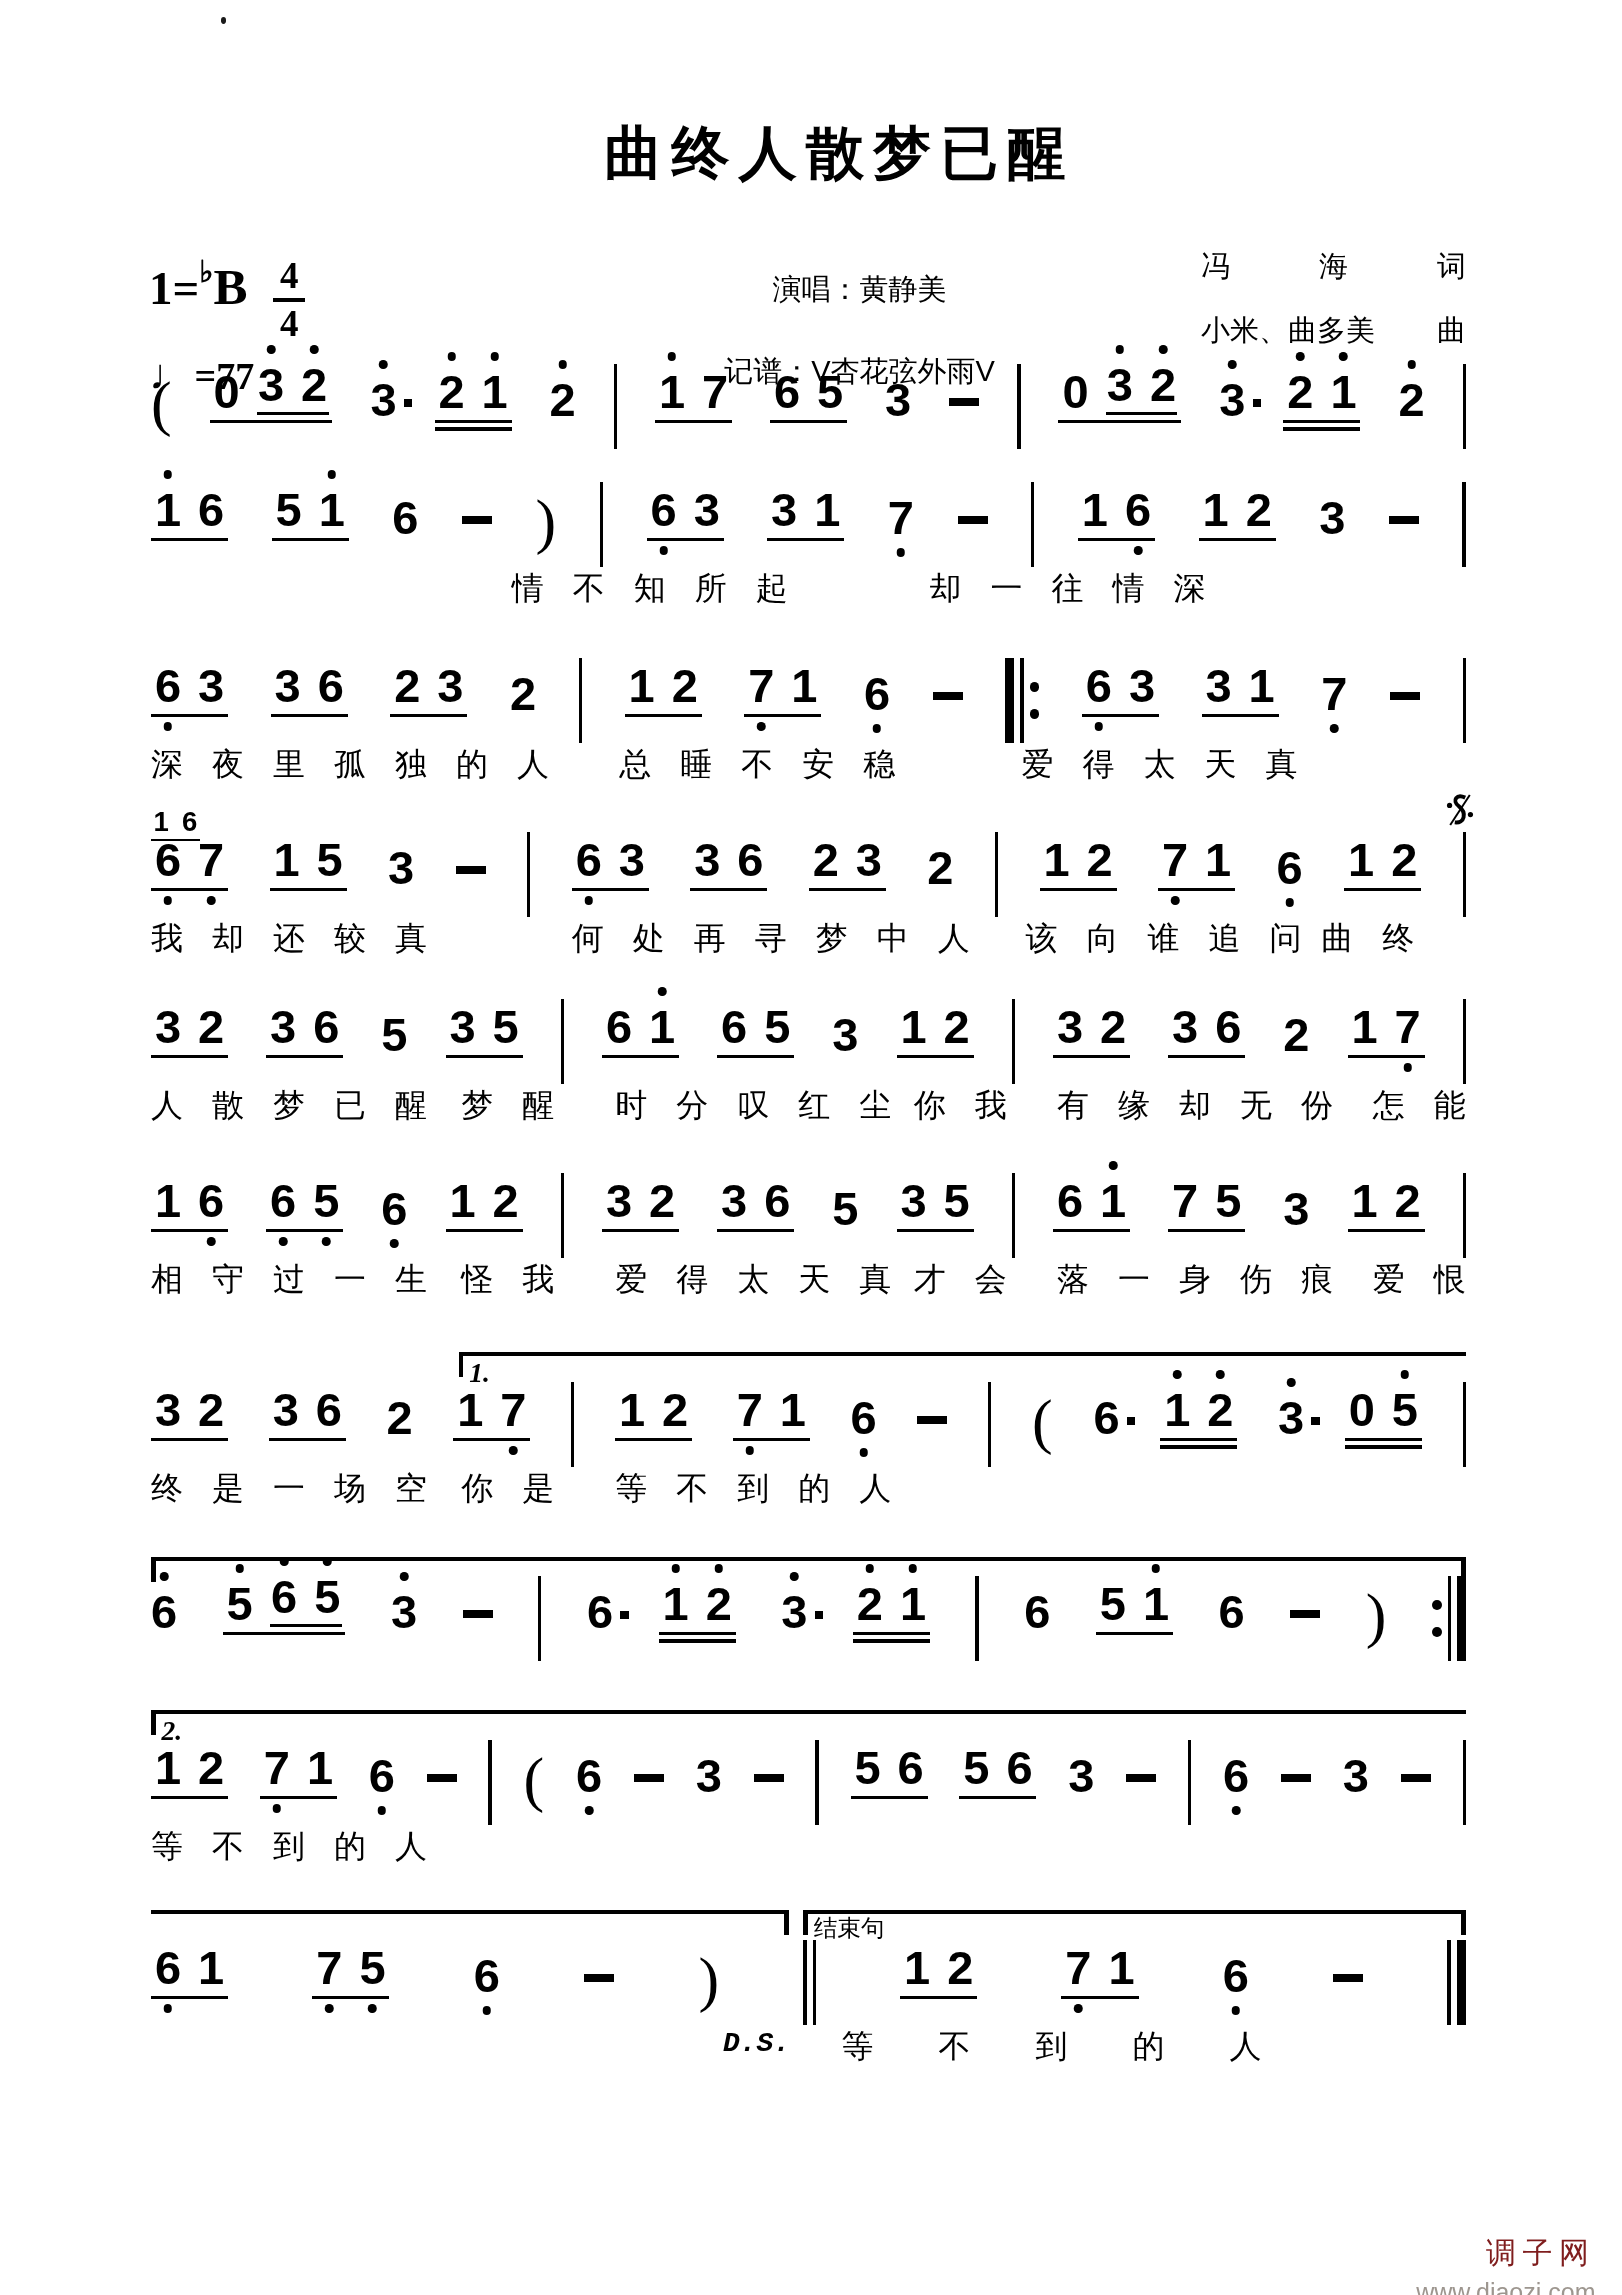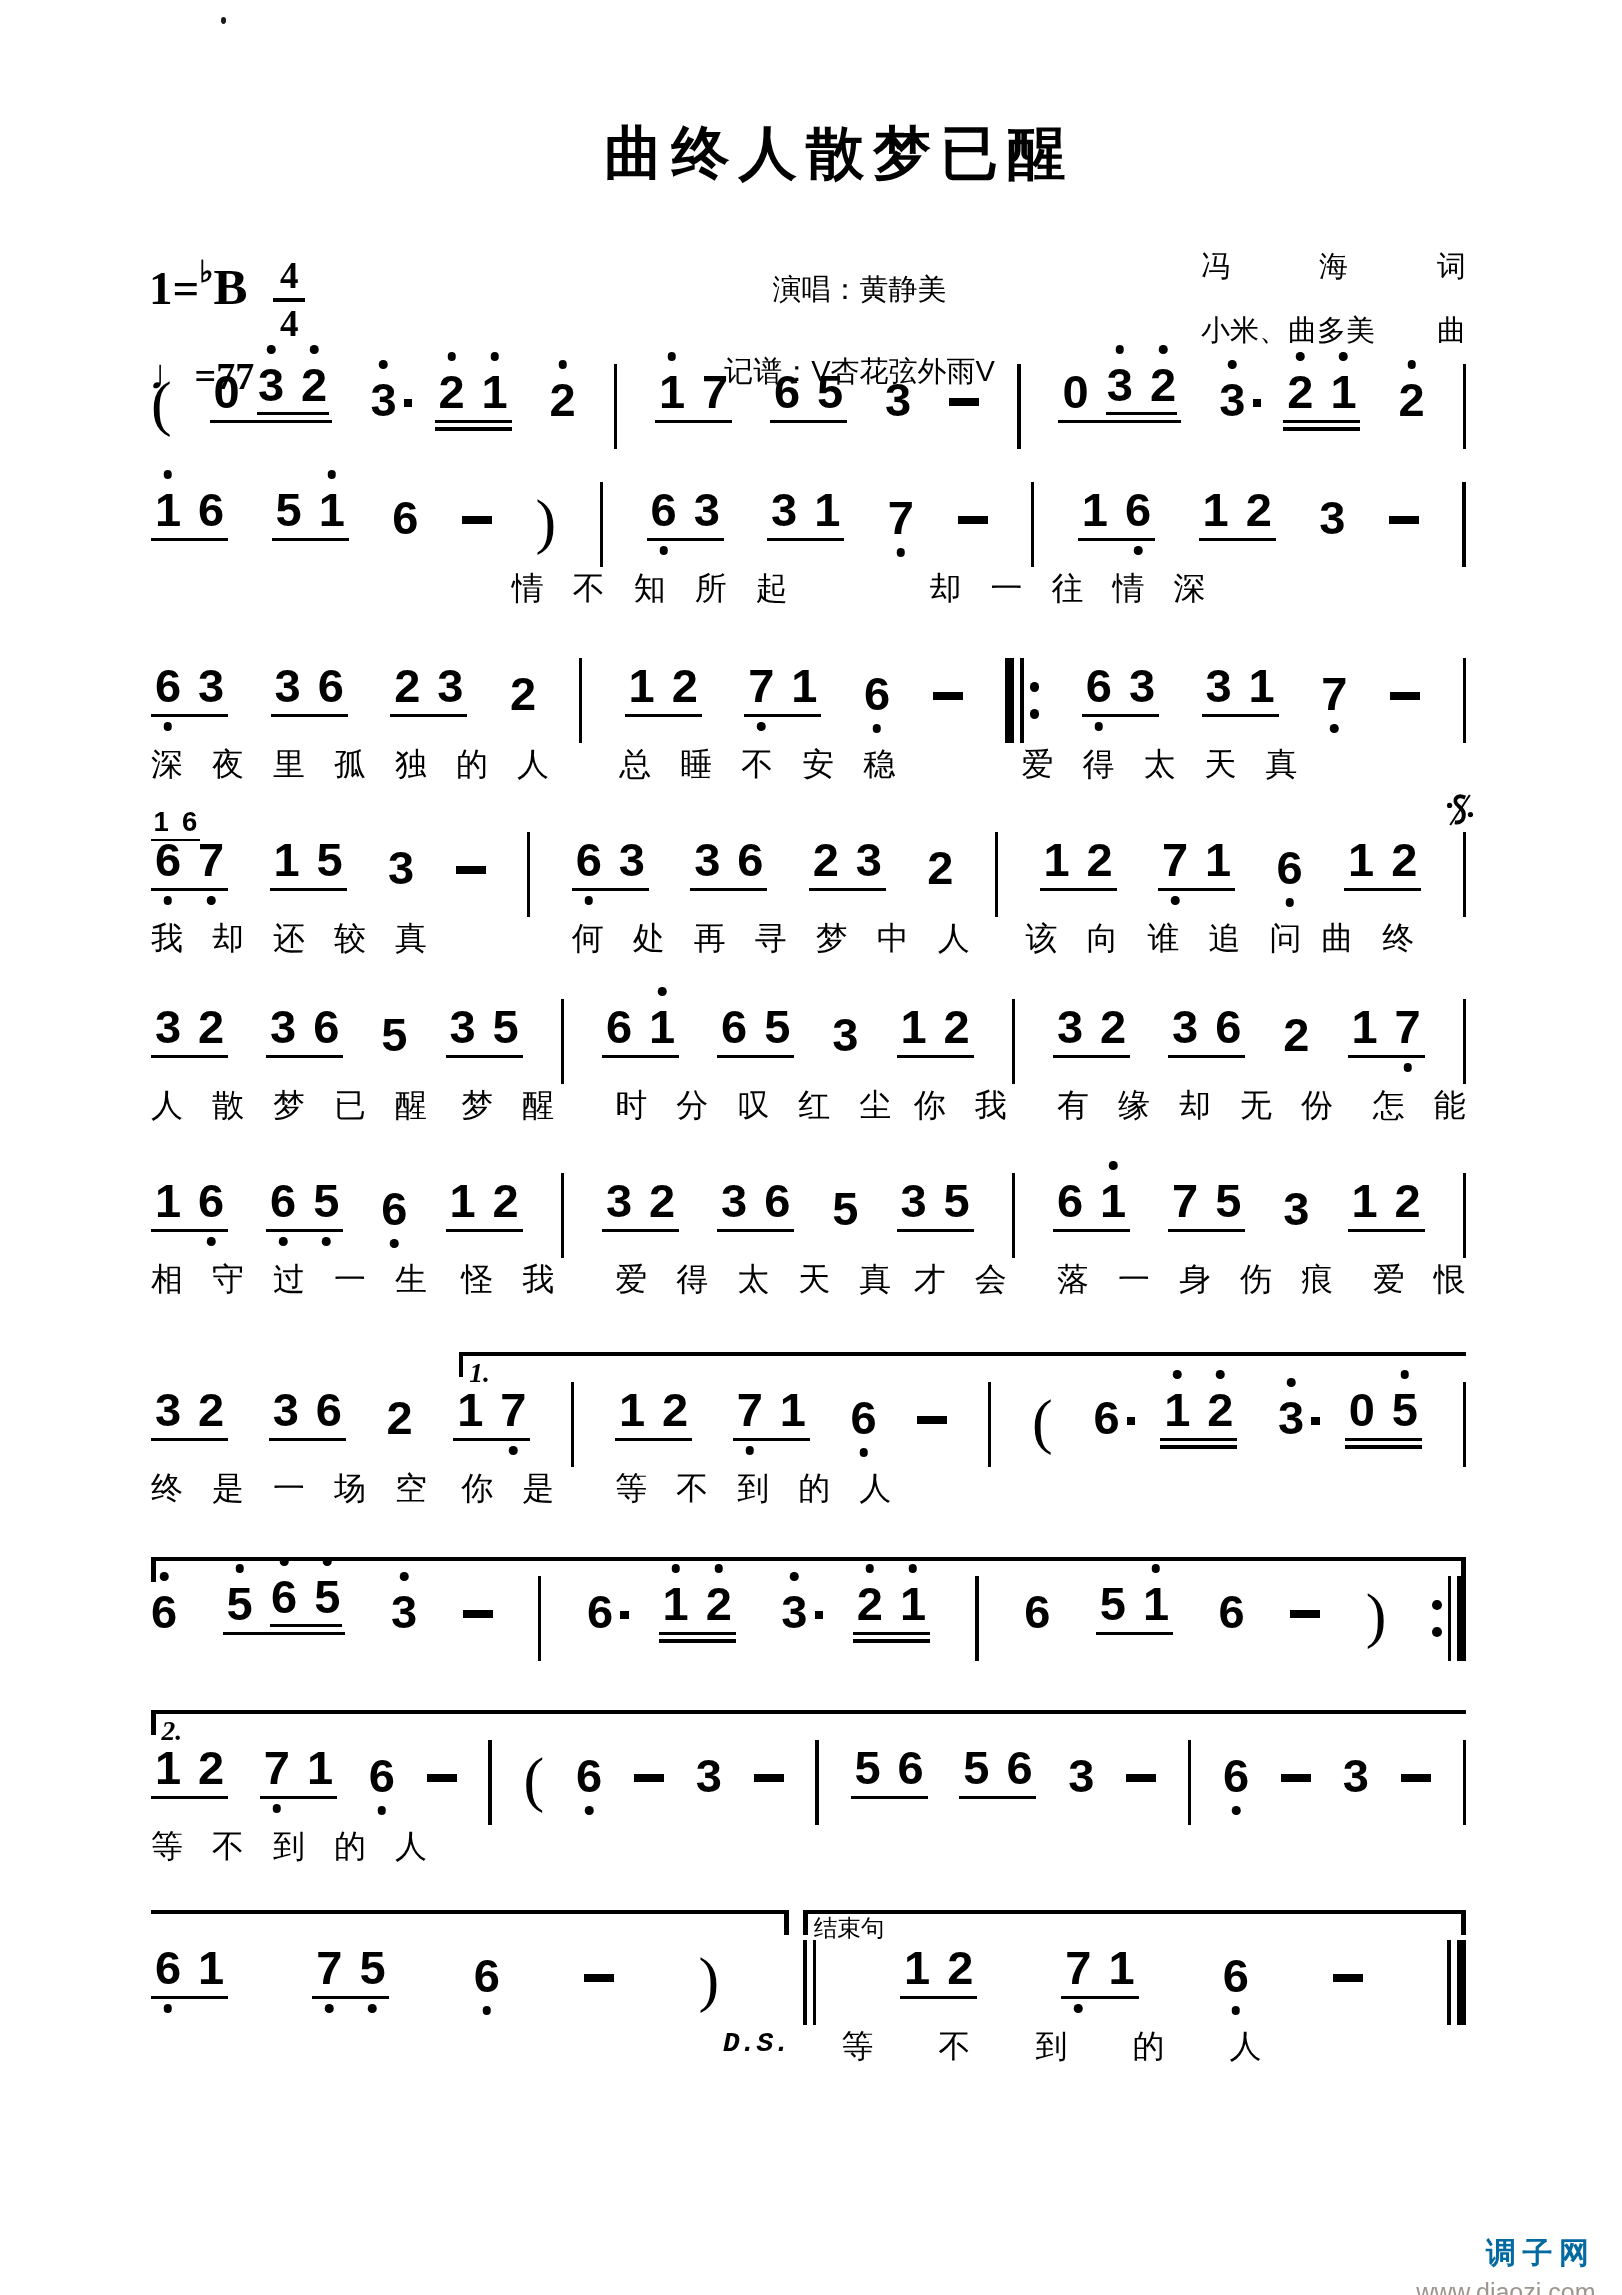--- a/index.html
+++ b/index.html
@@ -63,21 +63,21 @@
   .grace{position:absolute;left:0;top:-18.3px;display:inline-flex;gap:13px;padding:0 2.6px 3.9px;
          border-bottom:2.6px solid #000;font-weight:700;font-size:27.5px;line-height:1;}
   .segno{position:absolute;right:-9.2px;top:-35px;}
   
   .lyr{position:relative;height:41px;margin-top:30px;}
   .seg{position:absolute;top:0;font-size:32px;letter-spacing:29px;white-space:nowrap;line-height:1.1;}
   .seg.ds{font-family:Liberation Mono, monospace;font-style:italic;font-weight:700;letter-spacing:0;font-size:28px;}
   .seg.wide{letter-spacing:65px;}
   
   .footer{position:absolute;right:27.5px;top:2233px;text-align:right;}
-  .fname{font-size:30px;font-weight:700;letter-spacing:6.5px;color:#0369a1;}
+  .fname{font-size:30px;font-weight:400;letter-spacing:6.5px;color:#7f1d1d;}
   .furl{font-size:25px;color:#9d968f;margin-top:3.9px;}
 </style>
 </head>
 <body>
 
 <div class="artifact"></div>
 
 <h1 class="title">曲终人散梦已醒</h1>
 
 <div class="keyblock">

